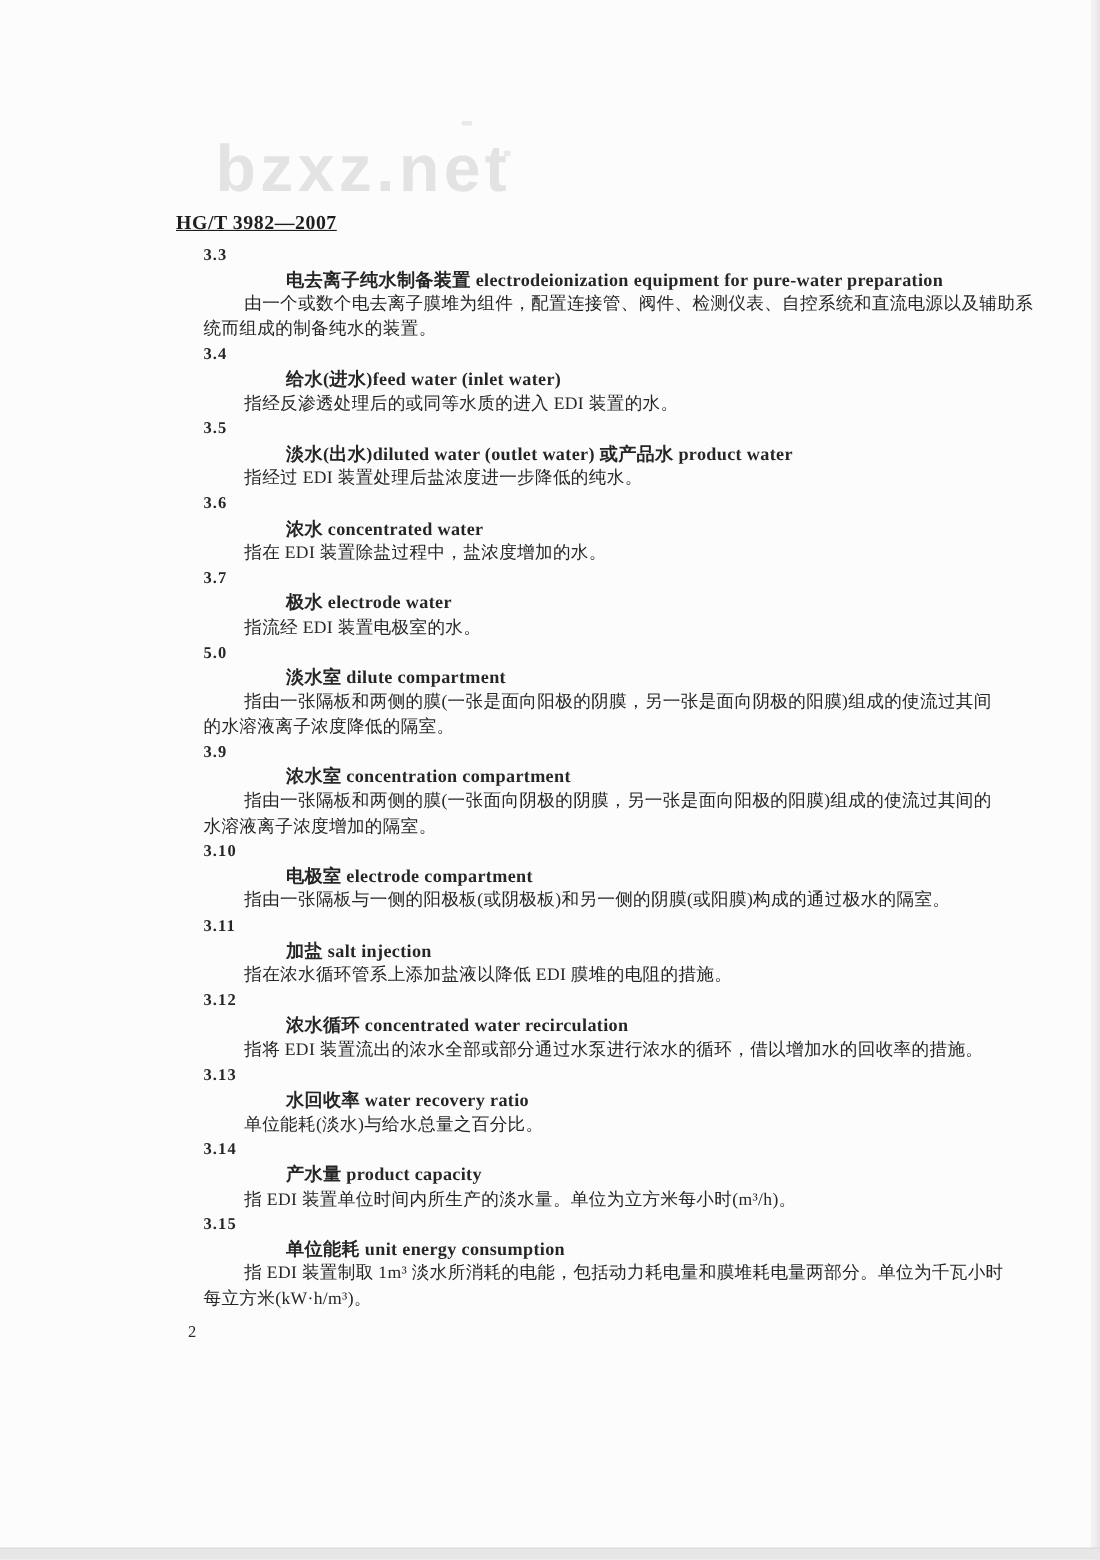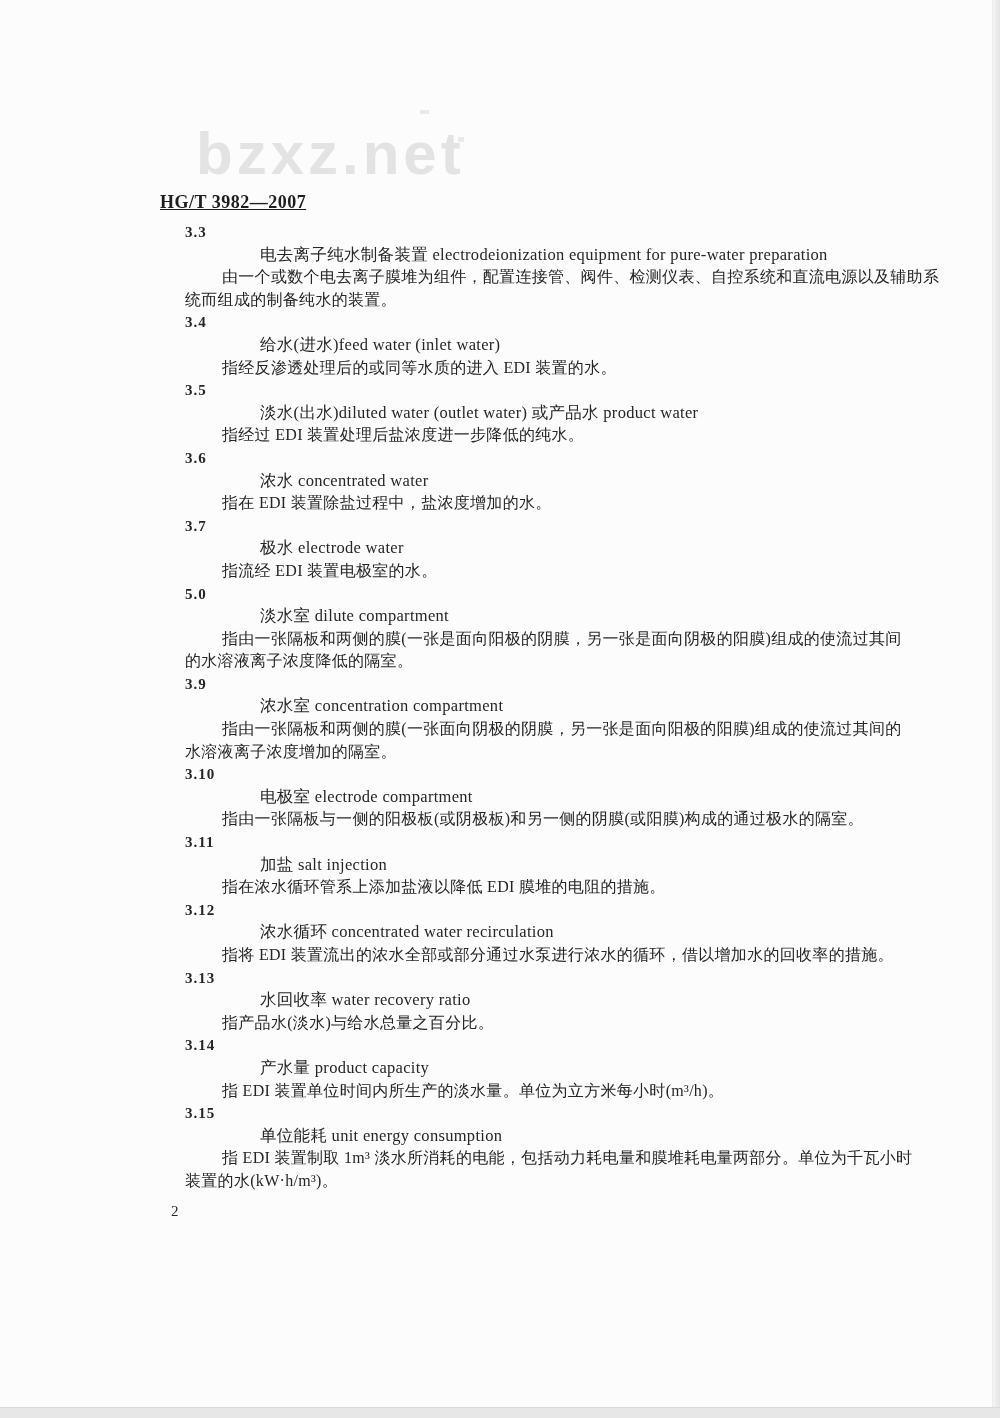--- a/index.html
+++ b/index.html
@@ -49,21 +49,21 @@
     color: #262626;
     letter-spacing: 0.3px;
     white-space: nowrap;
   }
   .line.number {
     font-size: 15px;
     font-weight: 700;
     letter-spacing: 1px;
   }
   .line.term {
-    font-weight: 400;
+    font-weight: 700;
     font-size: 16.5px;
     margin-left: 37px;
     padding-left: 38px;
   }
   .line.def-first {
     margin-left: 37px;
   }
   .page-number {
     position: absolute;
     left: 171px;
@@ -161,31 +161,31 @@
       <div class="line def def-first">指在浓水循环管系上添加盐液以降低 EDI 膜堆的电阻的措施。</div>
     </div>
     <div class="section">
       <div class="line number">3.12</div>
       <div class="line term">浓水循环 concentrated water recirculation</div>
       <div class="line def def-first">指将 EDI 装置流出的浓水全部或部分通过水泵进行浓水的循环，借以增加水的回收率的措施。</div>
     </div>
     <div class="section">
       <div class="line number">3.13</div>
       <div class="line term">水回收率 water recovery ratio</div>
-      <div class="line def def-first">指产品水(淡水)与给水总量之百分比。</div>
+      <div class="line def def-first">单位能耗(淡水)与给水总量之百分比。</div>
     </div>
     <div class="section">
       <div class="line number">3.14</div>
       <div class="line term">产水量 product capacity</div>
       <div class="line def def-first">指 EDI 装置单位时间内所生产的淡水量。单位为立方米每小时(m³/h)。</div>
     </div>
     <div class="section">
       <div class="line number">3.15</div>
       <div class="line term">单位能耗 unit energy consumption</div>
       <div class="line def def-first">指 EDI 装置制取 1m³ 淡水所消耗的电能，包括动力耗电量和膜堆耗电量两部分。单位为千瓦小时</div>
-      <div class="line def">装置的水(kW·h/m³)。</div>
+      <div class="line def">每立方米(kW·h/m³)。</div>
     </div>
   </div>
 
 <div class="page-number">2</div>
 
 <div class="edge-right"></div>
 <div class="edge-bottom"></div>
 
 </body></html>

